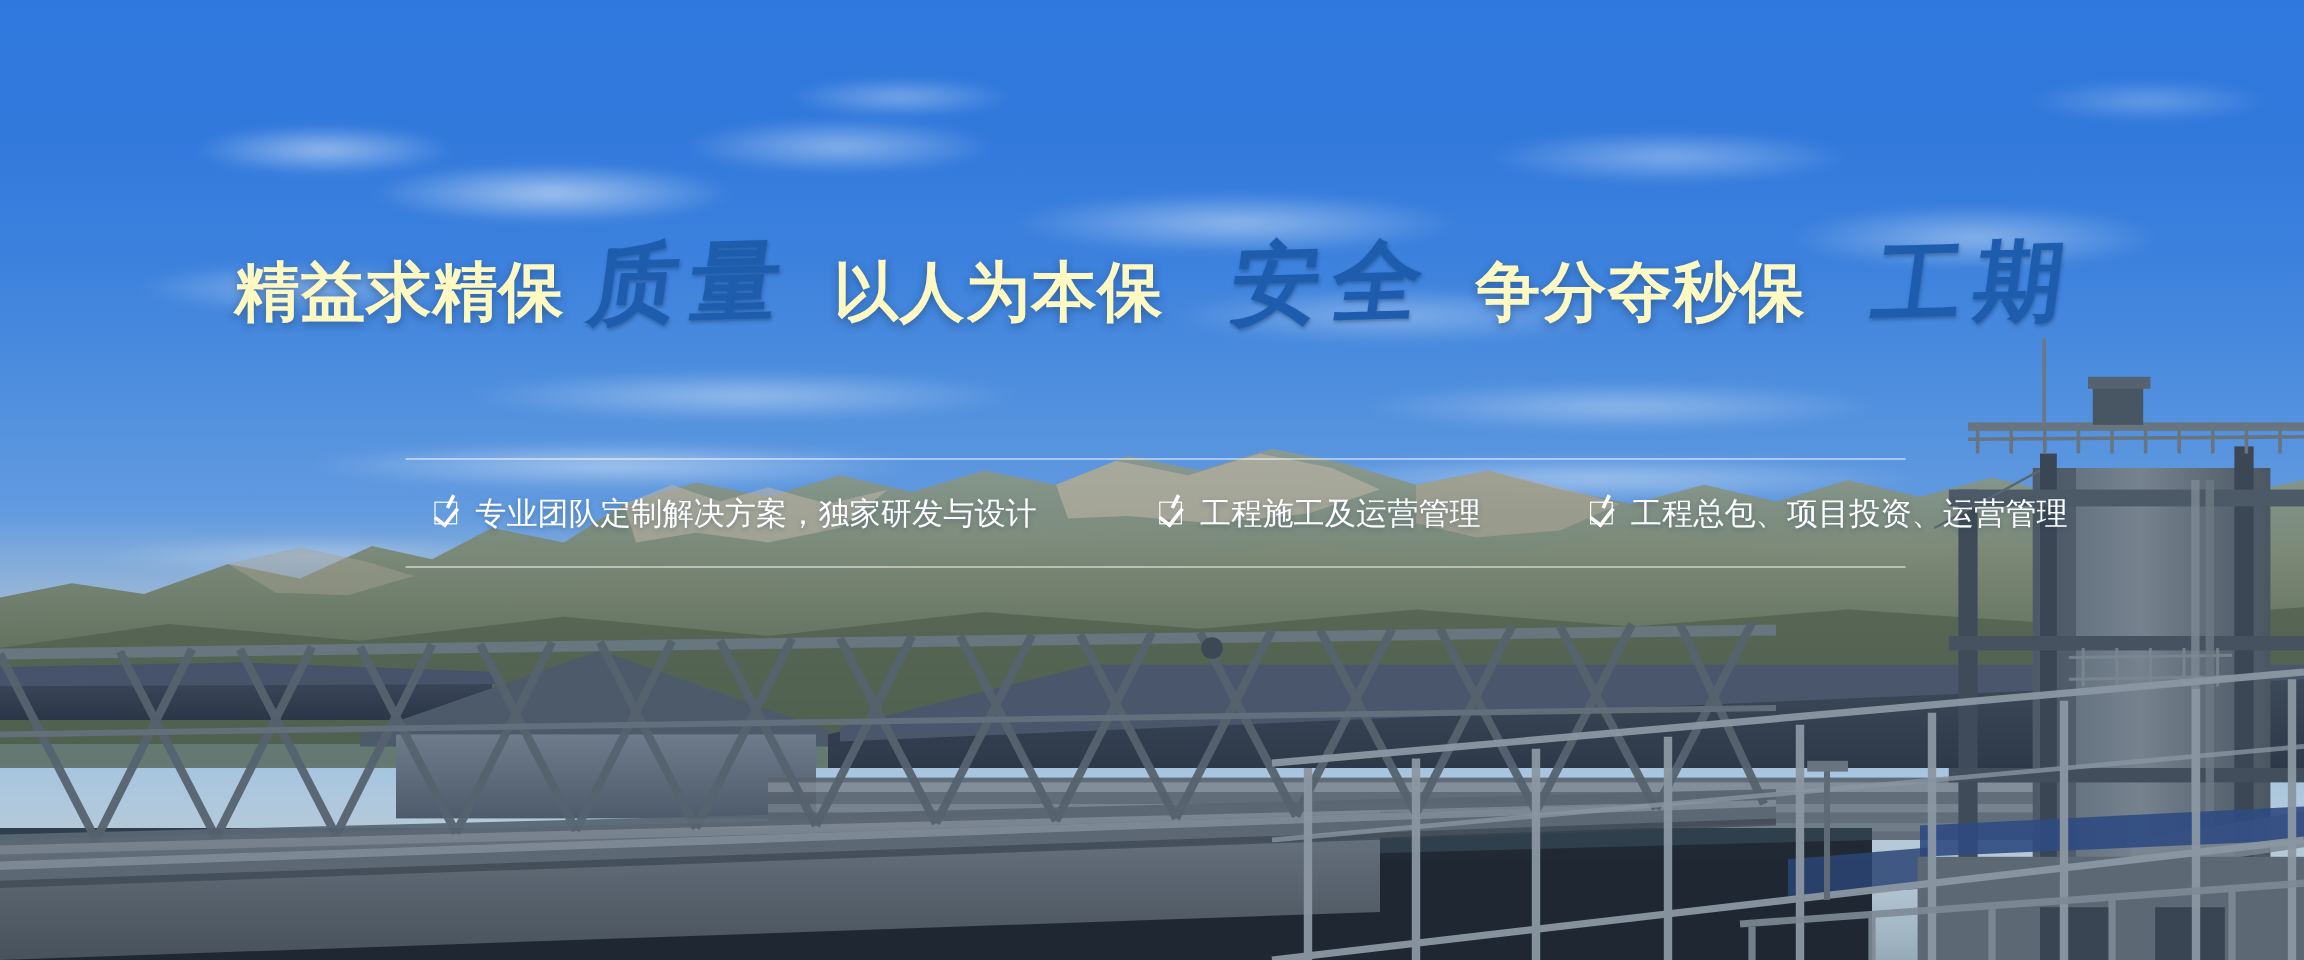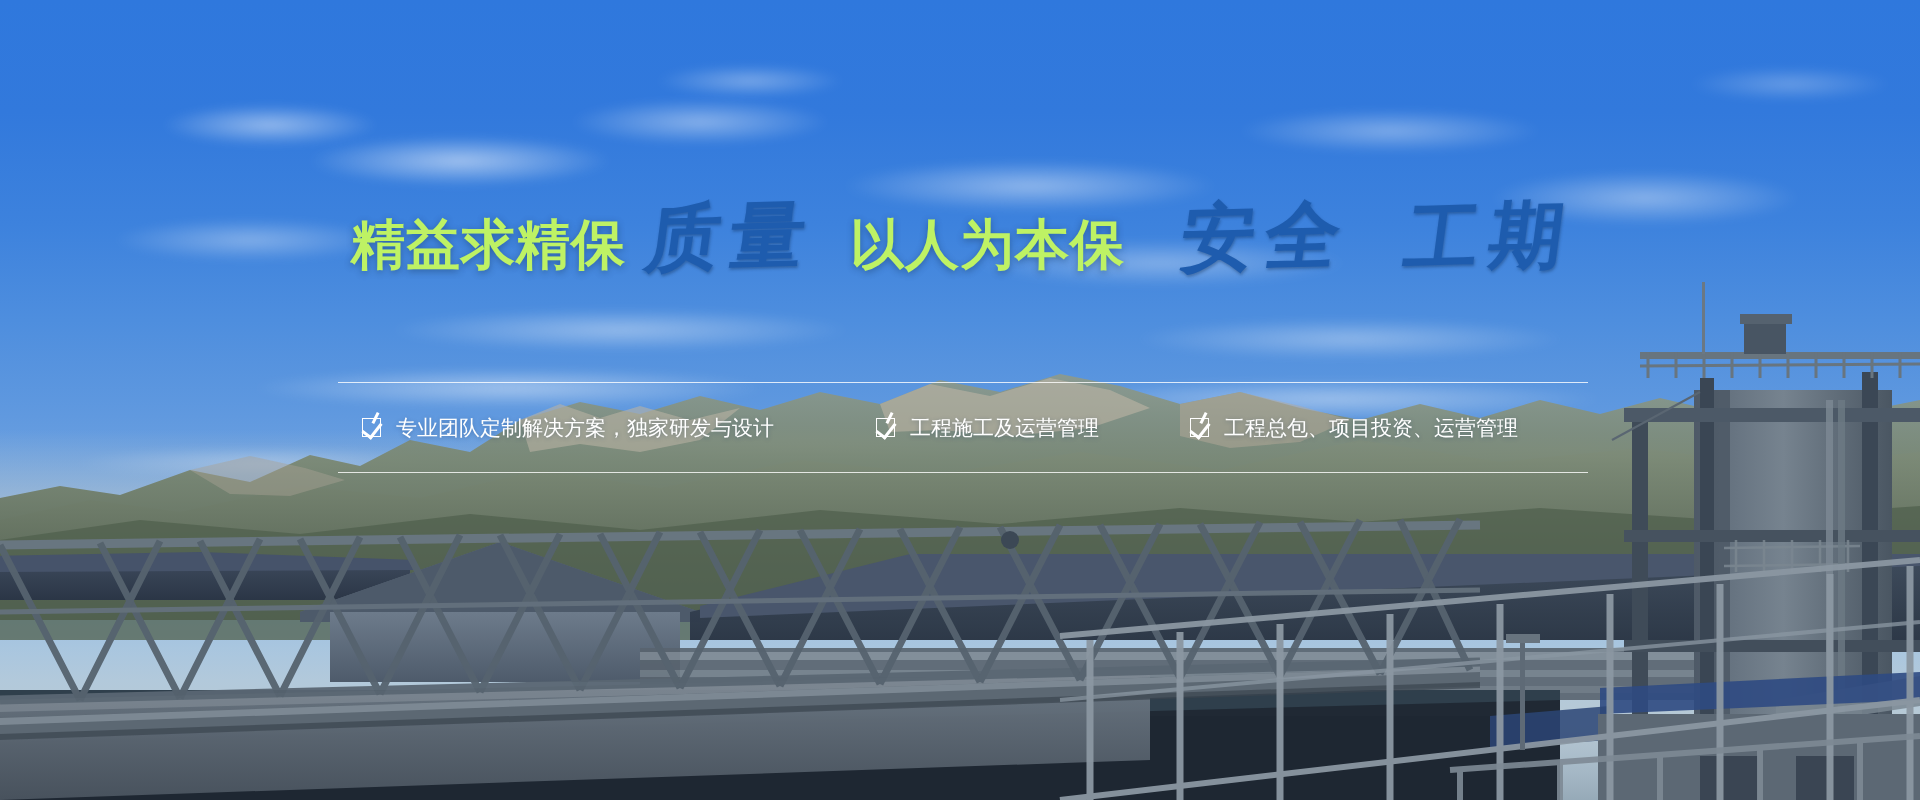--- a/index.html
+++ b/index.html
@@ -75,21 +75,21 @@
   
   .headline {
     position:absolute; left:0; top:206px; width:1920px;
     display:flex; align-items:flex-end; justify-content:center;
     gap:0; white-space:nowrap;
   }
   .phrase { display:flex; align-items:flex-end; }
   .phrase + .phrase { margin-left:40px;gap:36px; }
 
   .hl-plain {
-    color:#bef264;
+    color:#fef9c3;
     font-size:54px;
     font-weight:bold;
     letter-spacing:1px;
     line-height:1;
     text-shadow:0 2px 7px rgba(20,50,90,.45);
   }
   .hl-art {
     color:#1e5cae;
     font-size:74px;
     font-weight:bold;
@@ -110,21 +110,21 @@
     width:100%; height:1px;
     background:rgba(255,255,255,.80);
   }
   .feat-row {
     display:flex; align-items:center;
     height:89px;
     padding:0 8px 0 2px;
   }
   .feat {
     display:flex; align-items:center; color:#ffffff;
-    font-size:21px; line-height:1;
+    font-size:26px; line-height:1;
     text-shadow:0 1px 4px rgba(25,55,95,.35);
   }
   .f1 { margin-left:22px; }
   .f2 { margin-left:102px; }
   .f3 { margin-left:58px;padding-left:33px; }
 
   .chk {
     width:19px; height:19px;
     border:1.5px solid #ffffff;
     position:relative;
@@ -374,20 +374,21 @@
       <span class="hl-plain">精益求精保</span>
       <span class="hl-art">质量</span>
     </div>
 
     <div class="phrase">
       <span class="hl-plain">以人为本保</span>
       <span class="hl-art">安全</span>
     </div>
 
     <div class="phrase">
+      <span class="hl-plain">争分夺秒保</span>
       <span class="hl-art">工期</span>
     </div>
 
   </div>
 
   <div class="features">
     <div class="rule"></div>
 
     <div class="feat-row">
 

